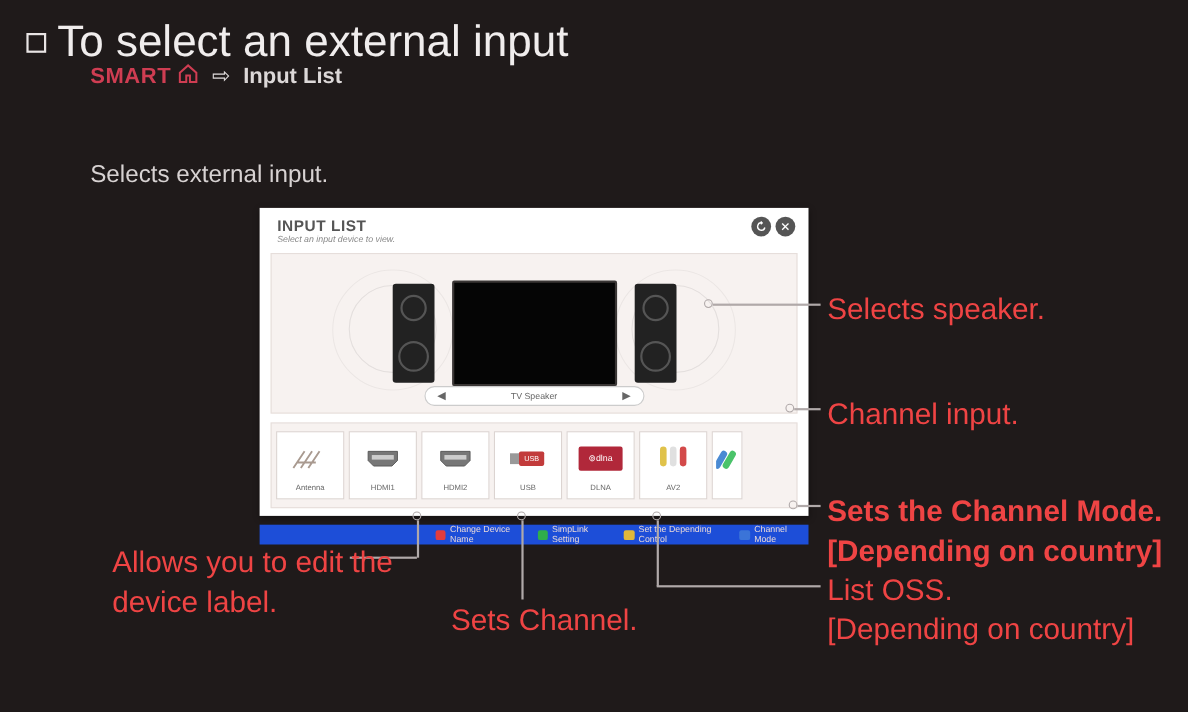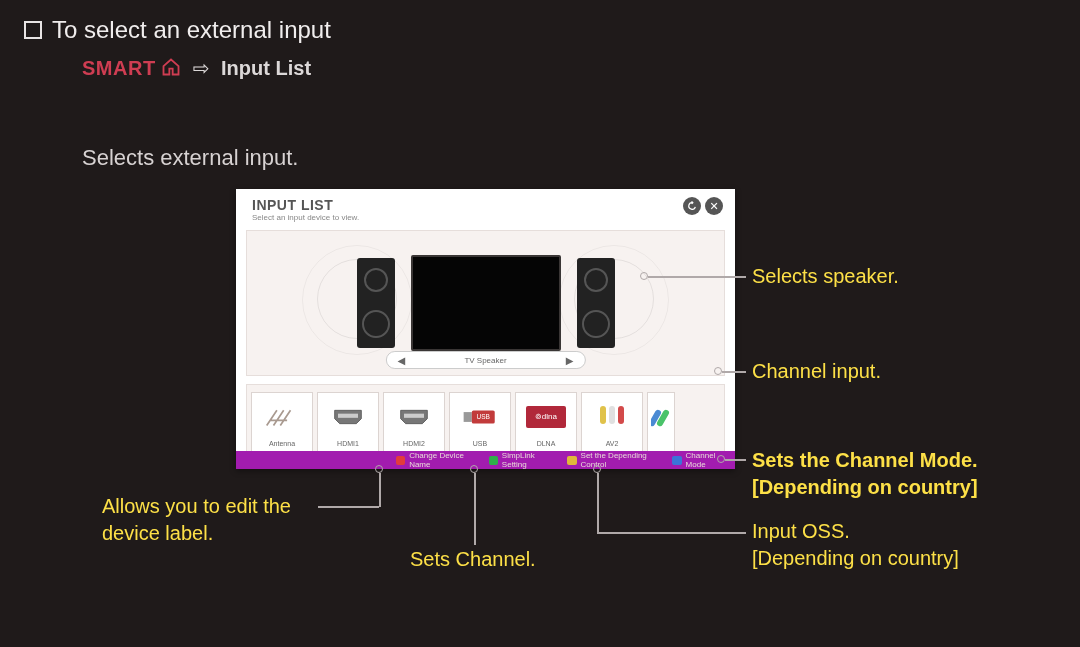--- a/index.html
+++ b/index.html
@@ -9,21 +9,21 @@
     height: 647px;
     font-family: Arial, Helvetica, sans-serif;
     color: #e8e4e4;
     overflow: hidden;
     position: relative;
   }
   .page-title {
     position: absolute;
     left: 24px;
     top: 16px;
-    font-size: 24px;
+    font-size: 40px;
     font-weight: 400;
     color: #f0eded;
     display: flex;
     align-items: center;
     gap: 10px;
   }
   .sq-bullet {
     width: 18px; height: 18px;
     border: 2px solid #e8e4e4;
     display: inline-block;
@@ -70,20 +70,21 @@
   .panel-header-txt { display:flex; flex-direction:column; }
   .panel-title {
     font-size: 14px;
     font-weight: 700;
     letter-spacing: 0.5px;
     color: #555;
   }
   .panel-sub {
     font-size: 8px;
     color: #888;
+    font-style: italic;
   }
   .panel-ctrls { display:flex; gap:4px; }
   .circ-btn {
     width: 18px; height: 18px;
     border-radius: 50%;
     background: #555;
     color: #fff;
     font-size: 11px;
     display: flex; align-items: center; justify-content: center;
     cursor: pointer;
@@ -187,24 +188,24 @@
     display:flex; align-items:center; justify-content:center;
   }
   .partial {
     flex: 0 0 28px;
   }
   .ic-ant svg, .ic-hdmi svg, .ic-usb svg, .ic-dlna, .ic-av svg, .ic-comp svg { }
 
   .color-bar {
     position:absolute;
     left: 236px;
-    top: 451px;
+    top: 477px;
     width: 499px;
     height: 18px;
-    background: #a21caf;
+    background: #1d4ed8;
     display:flex;
     align-items:flex-start;
     font-size: 8px;
     color: #e8d8d8;
   }
   .cb-item {
     display:flex; align-items:center; gap:4px;
     padding: 0 10px;
     height:100%;
   }
@@ -225,22 +226,22 @@
   .node {
     position:absolute;
     width:8px; height:8px;
     border:1.5px solid #b0a9a9;
     border-radius:50%;
     background: transparent;
   }
 
   .annot {
     position:absolute;
-    font-size: 20px;
-    color: #fde047;
+    font-size: 27px;
+    color: #ef4444;
     line-height: 1.35;
   }
 
 </style>
 </head>
 <body>
 
 <div class="page-title">
   <span class="sq-bullet"></span>
   <span>To select an external input</span>
@@ -386,21 +387,21 @@
 <div class="line hline" style="left:725px; top:459px; width:21px;"></div>
 <div class="annot" style="left:752px; top:447px;font-weight:bold;">
   <span>Sets the Channel Mode.</span><br>
   <span>[Depending on country]</span>
 </div>
 
 <div class="node" style="left:593px; top:465px;"></div>
 <div class="line vline" style="left:597px; top:473px; height:60px;"></div>
 <div class="line hline" style="left:597px; top:532px; width:149px;"></div>
 <div class="annot" style="left:752px; top:518px;">
-  <span>Input OSS.</span><br>
+  <span>List OSS.</span><br>
   <span>[Depending on country]</span>
 </div>
 
 <div class="node" style="left:470px; top:465px;"></div>
 <div class="line vline" style="left:474px; top:473px; height:72px;"></div>
 <div class="annot" style="left:410px; top:546px;">Sets Channel.</div>
 
 <div class="node" style="left:375px; top:465px;"></div>
 <div class="line vline" style="left:379px; top:473px; height:34px;"></div>
 <div class="line hline" style="left:318px; top:506px; width:61px;"></div>

